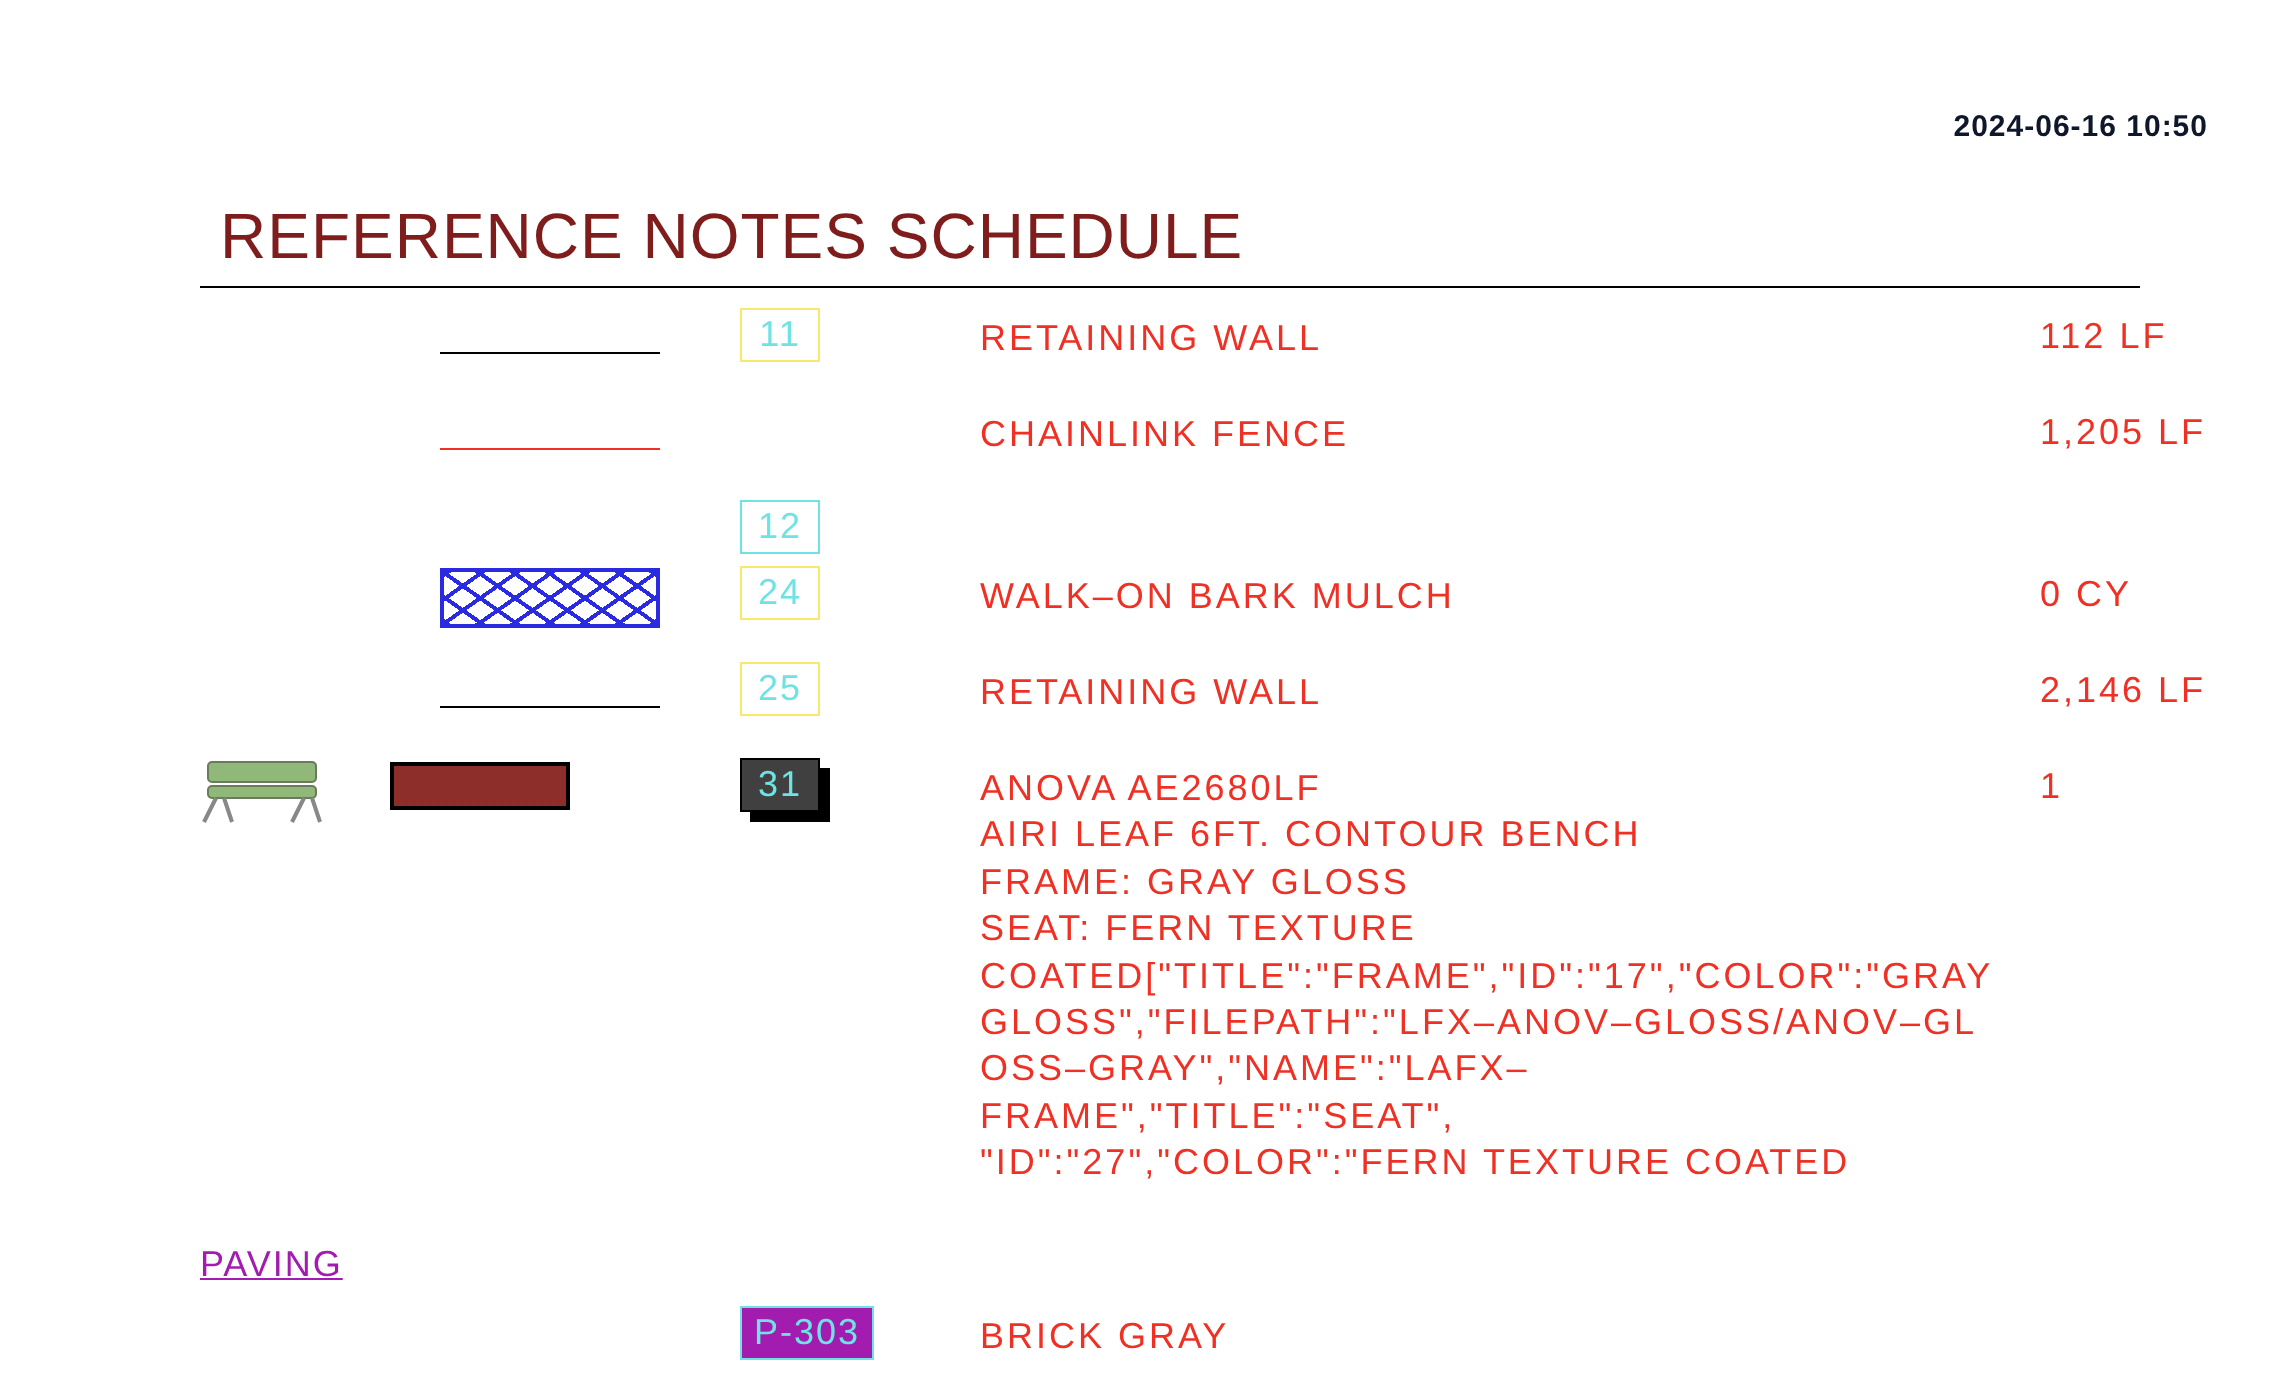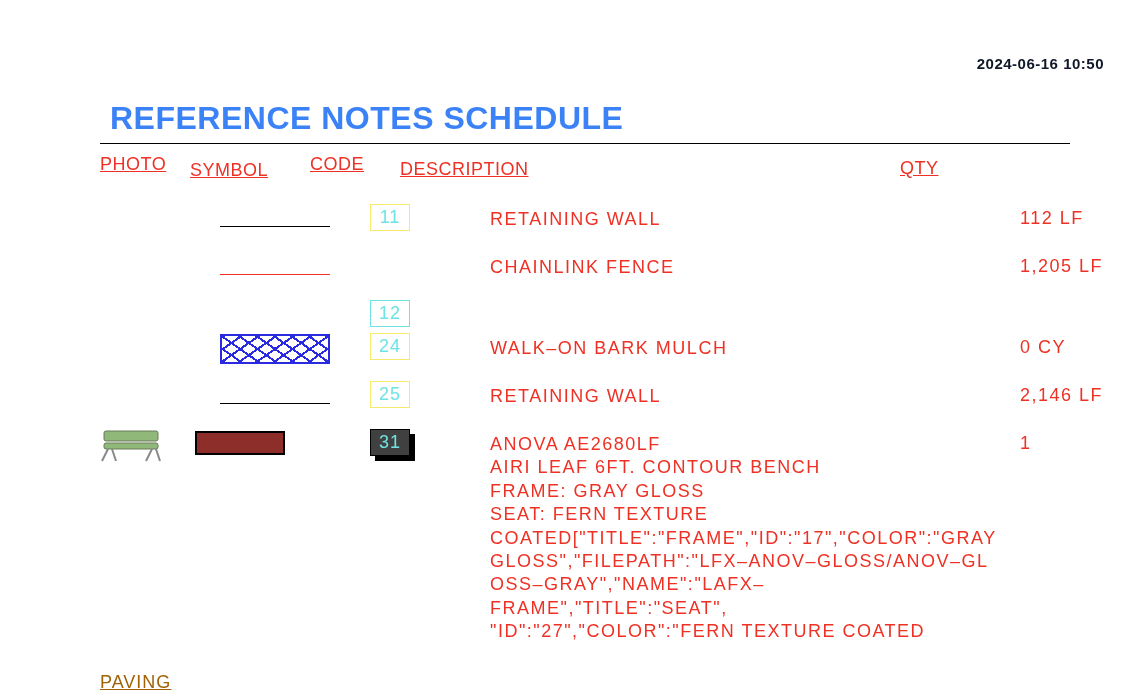--- a/index.html
+++ b/index.html
@@ -22,23 +22,23 @@
     font-size: 15px;
     letter-spacing: 0.5px;
   }
   .sheet {
     position: absolute;
     left: 100px;
     top: 100px;
     width: 970px;
   }
   .title {
-    color: #3b82f6;
+    color: #7f1d1d;
     font-size: 32px;
-    font-weight: 700;
+    font-weight: 400;
     letter-spacing: 0.5px;
     margin-left: 10px;
     margin-bottom: 4px;
   }
   .rule {
     border: none;
     border-top: 1.5px solid #000;
     margin: 6px 0 10px 0;
   }
   .hdr {
@@ -94,41 +94,34 @@
   }
   .sym-rect-red {
     width:90px; height:24px; border:2px solid #000;
     background:
       radial-gradient(rgba(160,30,30,0.25) 1px, transparent 1px) 0 0/4px 4px,
       #8c2f2a;
     margin-left:-25px;
   }
   .bench-svg { width:68px; height:40px; margin-top:-4px; margin-left:-2px;}
   .section-head {
-    color:#a16207; font-size:18px; text-decoration: underline;
+    color:#a21caf; font-size:18px; text-decoration: underline;
     letter-spacing:1px; margin-top:28px; margin-bottom:10px;
   }
 </style>
 </head>
 <body>
 
 <div class="timestamp">2024-06-16 10:50</div>
 
 <div class="sheet">
 
   <div class="title">REFERENCE NOTES SCHEDULE</div>
   <hr class="rule">
 
-  <div class="row head-row">
-    <div class="hdr col-photo">PHOTO</div>
-    <div class="hdr col-symbol">SYMBOL</div>
-    <div class="hdr col-code">CODE</div>
-    <div class="hdr col-desc" style="letter-spacing:0.5px;">DESCRIPTION</div>
-    <div class="hdr col-qty" style="letter-spacing:0.5px;">QTY</div>
-  </div>
 
   <div class="row data-row">
     <div class="col-photo"></div>
     <div class="col-symbol">
         <div class="sym-line-black"></div>
       </div>
     <div class="col-code">
         <span class="codebox cb-yellow">11</span>
       </div>
     <div class="col-desc">RETAINING  WALL</div>

